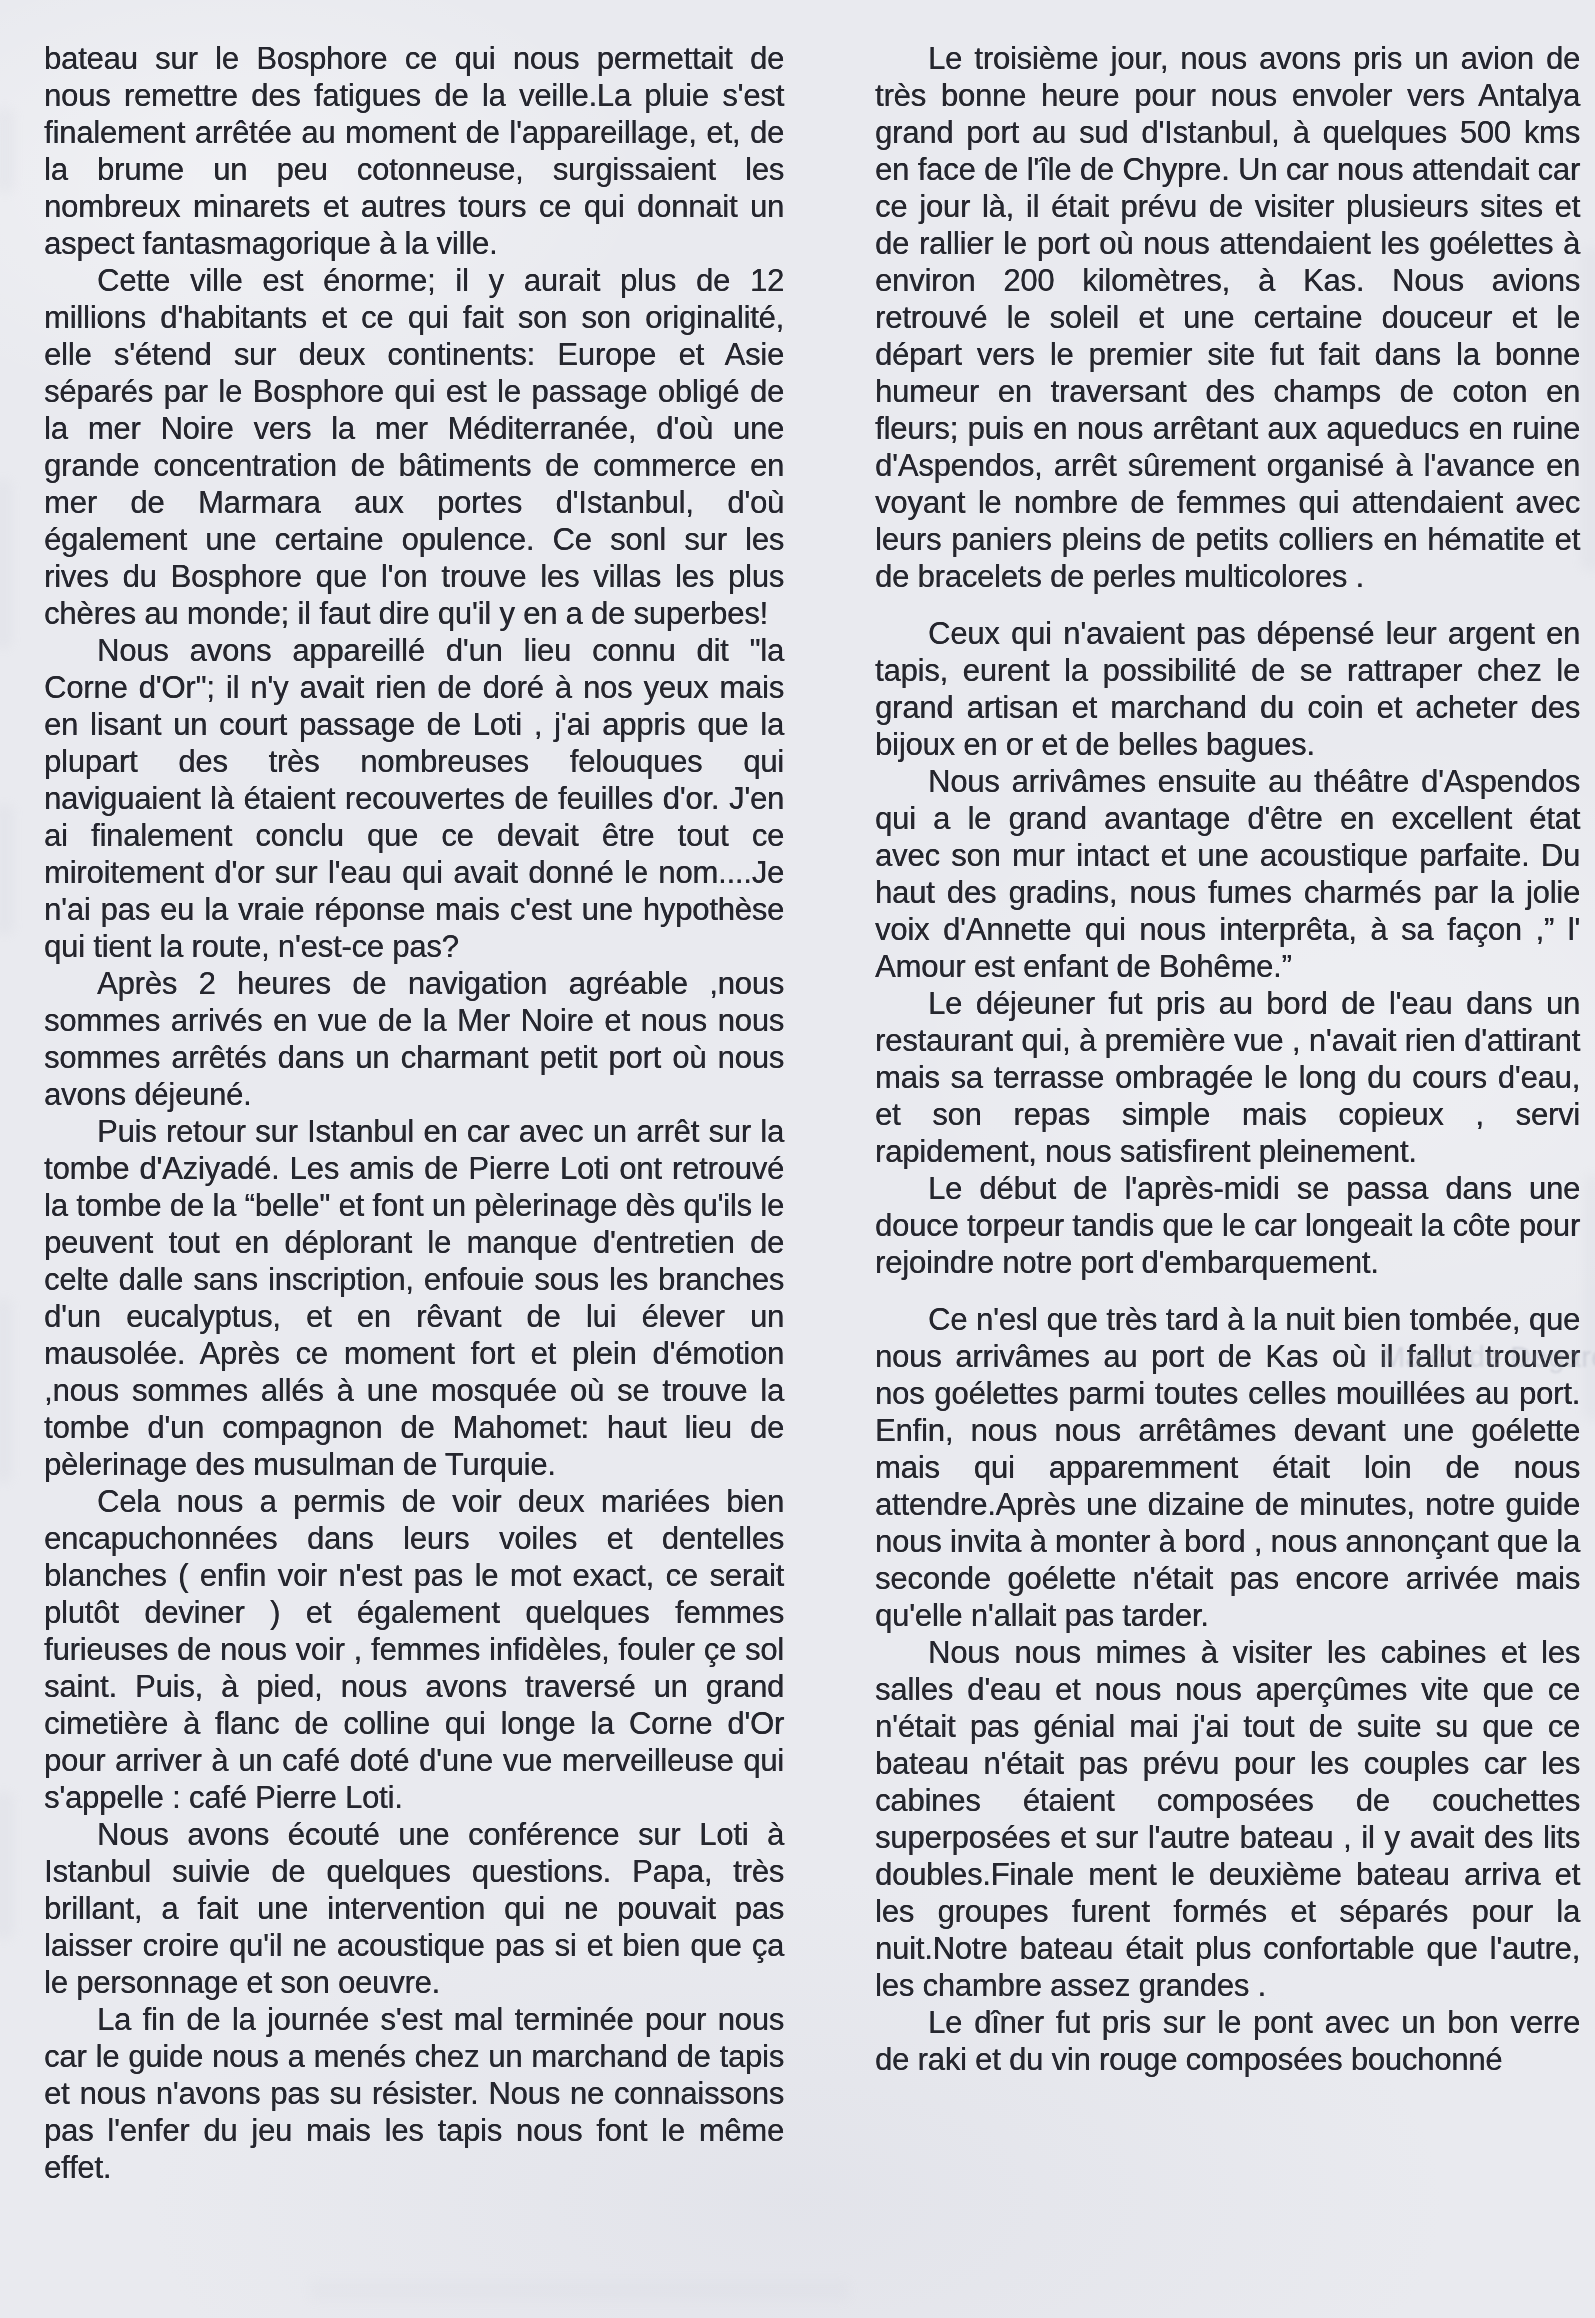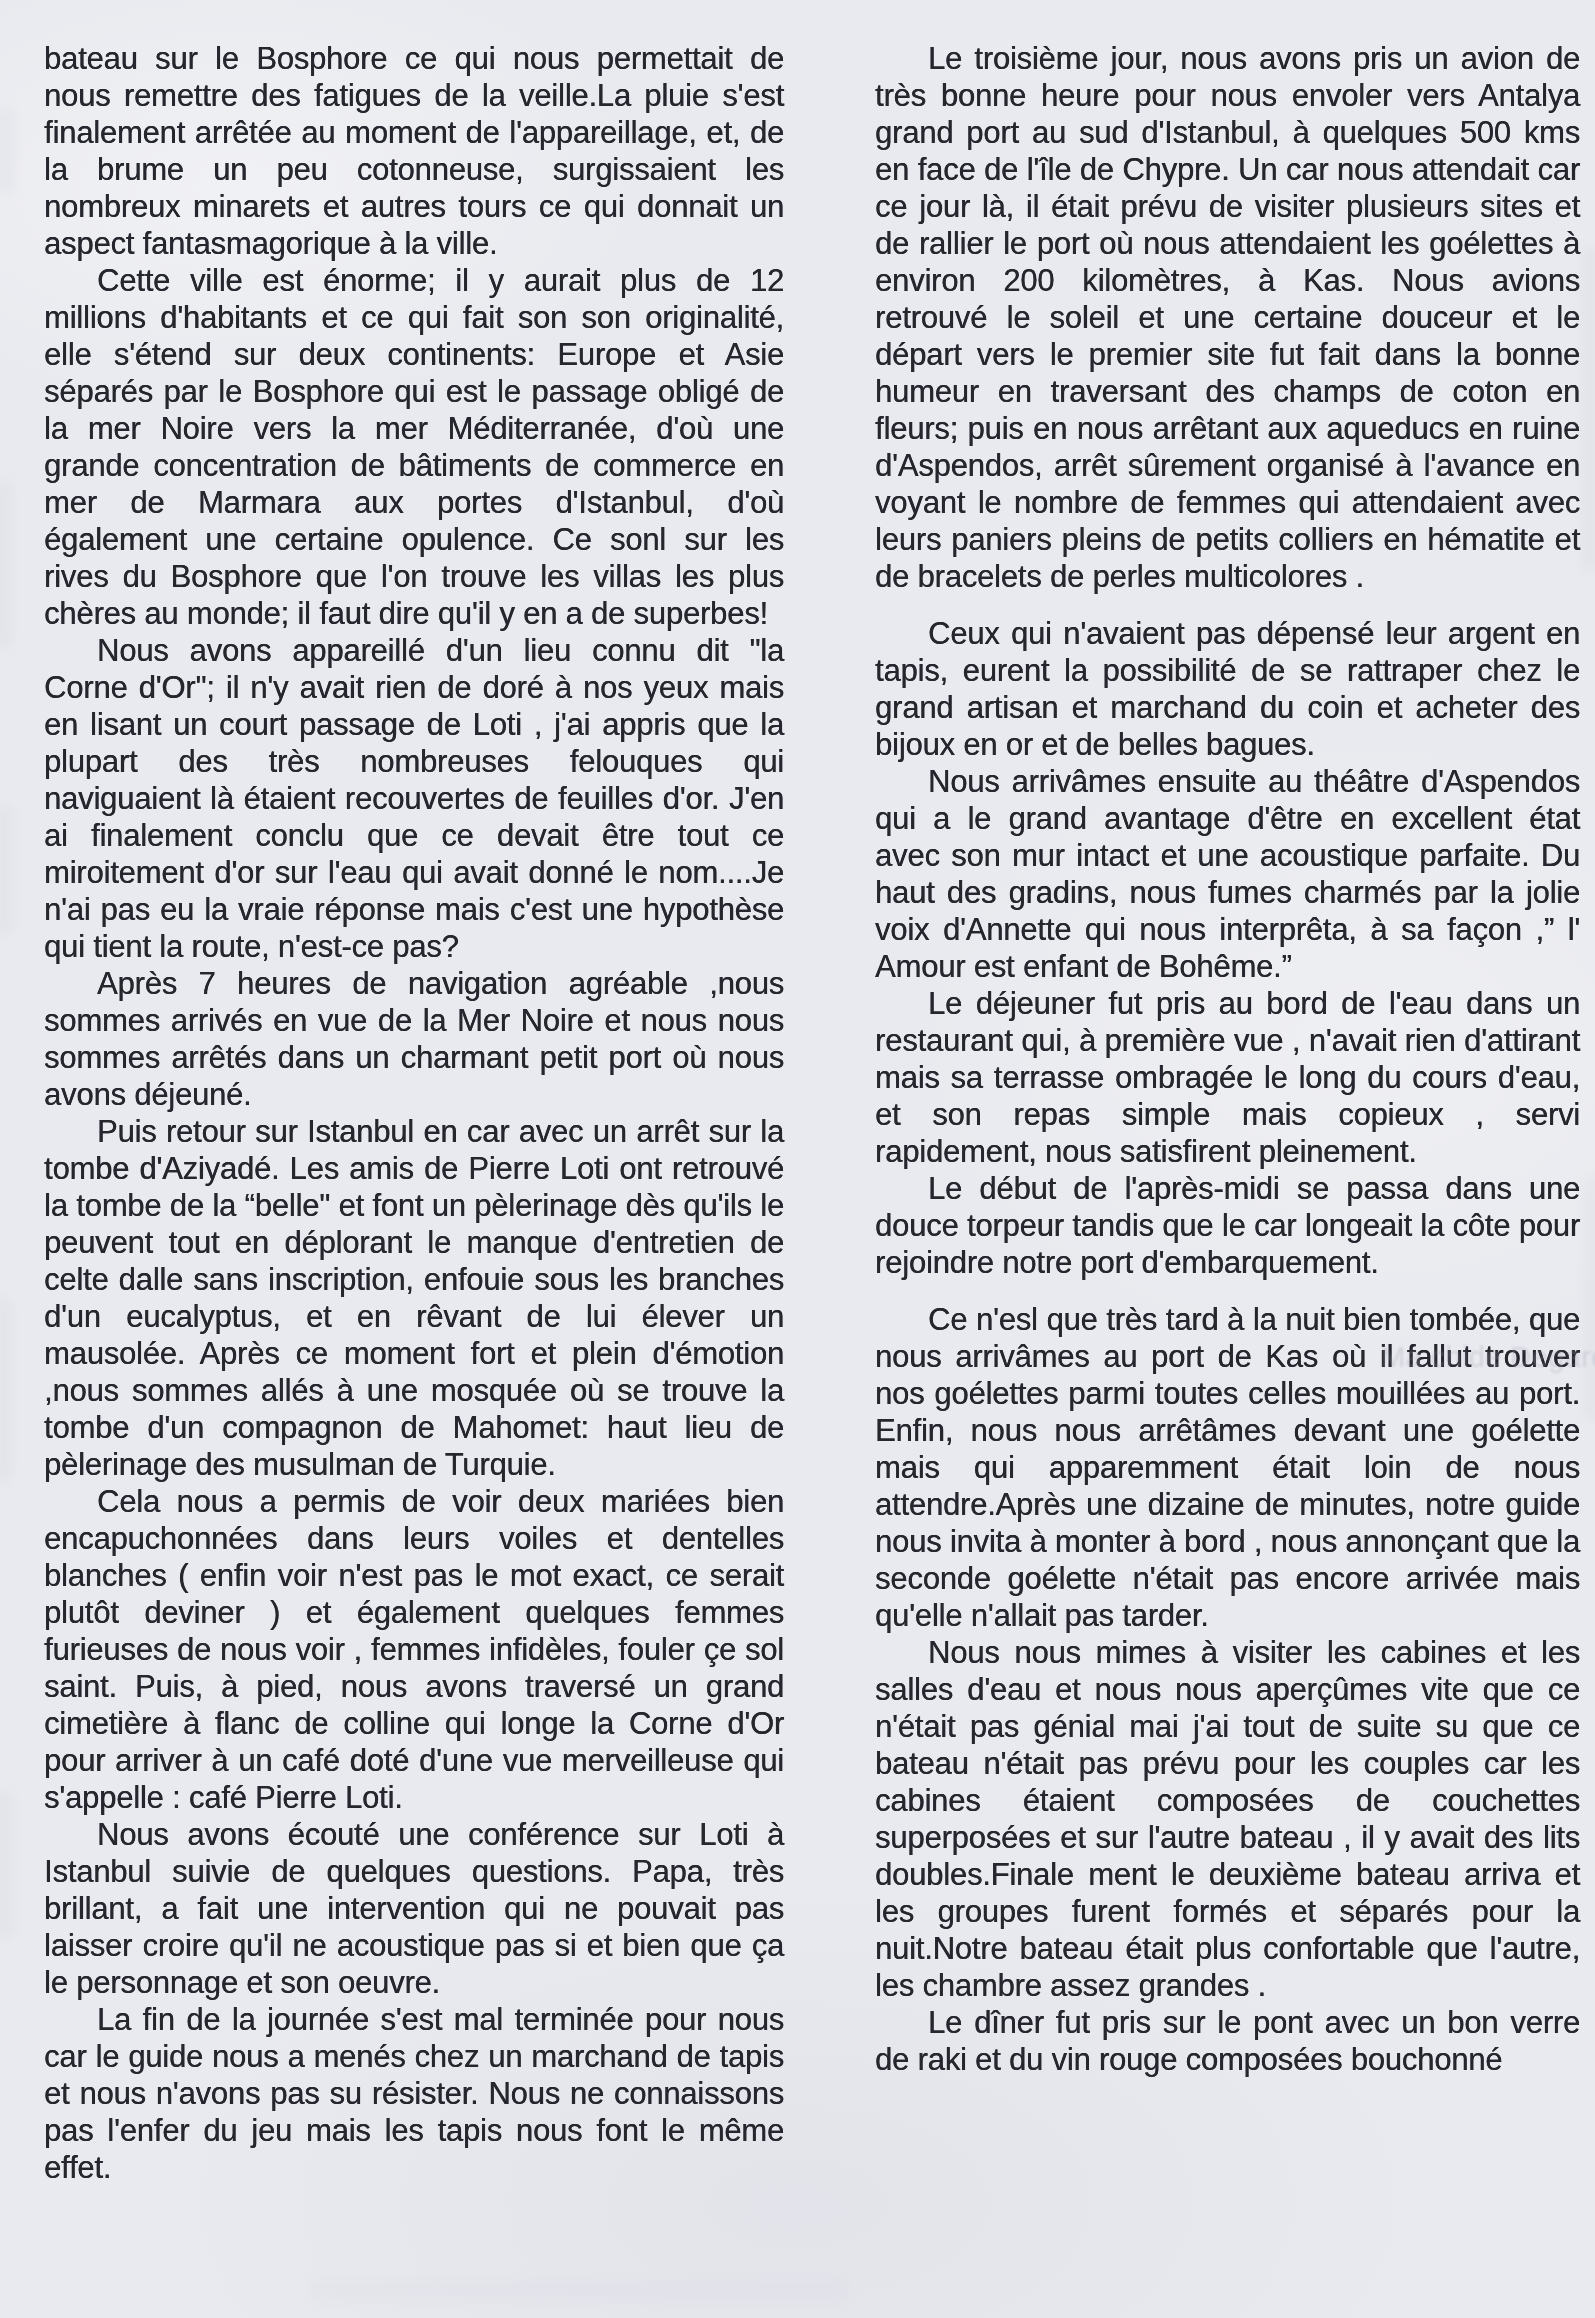--- a/index.html
+++ b/index.html
@@ -68,21 +68,21 @@
   .s7 { left: 1584px; top: 1174px; width: 17px; height: 247px; }
   .s8 { left: 309px;  top: 2279px; width: 541px; height: 23px; opacity: 0.06; }
 </style>
 </head>
 <body>
 
 <div class="col col-left">
     <p class="para">bateau sur le Bosphore ce qui nous permettait de nous remettre des fatigues de la veille.La pluie s'est finalement arrêtée au moment de l'appareillage, et, de la brume un peu cotonneuse, surgissaient les nombreux minarets et autres tours ce qui donnait un aspect fantasmagorique à la ville.</p>
     <p class="para indent">Cette ville est énorme; il y aurait plus de 12 millions d'habitants  et ce qui fait son son originalité, elle s'étend sur deux continents: Europe et Asie séparés par le Bosphore qui est le passage obligé de la mer Noire vers la mer Méditerranée, d'où une grande concentration de bâtiments de commerce en mer de Marmara aux portes d'Istanbul, d'où également une certaine opulence. Ce sonl sur les rives du Bosphore que l'on trouve les villas les plus chères au monde; il faut dire qu'il y en a de superbes!</p>
     <p class="para indent">Nous avons appareillé d'un lieu connu dit "la Corne d'Or"; il n'y avait rien de doré à nos yeux mais en lisant un court passage de Loti , j'ai appris que la plupart des très nombreuses felouques  qui naviguaient là étaient recouvertes de feuilles d'or. J'en ai finalement conclu que ce devait être tout ce miroitement d'or sur l'eau qui avait donné le nom....Je n'ai pas eu la vraie réponse mais c'est  une hypothèse qui tient la route, n'est-ce pas?</p>
-    <p class="para indent">Après 7 heures de navigation agréable ,nous sommes arrivés en vue de la Mer Noire et  nous nous sommes arrêtés dans  un  charmant petit port  où nous  avons déjeuné.</p>
+    <p class="para indent">Après 2 heures de navigation agréable ,nous sommes arrivés en vue de la Mer Noire et  nous nous sommes arrêtés dans  un  charmant petit port  où nous  avons déjeuné.</p>
     <p class="para indent">Puis  retour sur  Istanbul en car avec un arrêt sur la tombe d'Aziyadé. Les amis de Pierre Loti ont retrouvé  la  tombe de la “belle" et font un pèlerinage dès qu'ils le peuvent tout en déplorant le manque d'entretien de celte dalle sans inscription, enfouie sous les branches d'un eucalyptus, et en rêvant de lui élever un mausolée. Après ce moment fort et plein d'émotion ,nous sommes allés à une mosquée où  se  trouve  la  tombe  d'un  compagnon  de Mahomet: haut lieu de pèlerinage des musulman de Turquie.</p>
     <p class="para indent">Cela nous a permis de voir deux mariées bien encapuchonnées dans leurs voiles et dentelles blanches ( enfin voir n'est pas le mot exact, ce serait plutôt deviner ) et également quelques femmes furieuses de nous voir , femmes infidèles, fouler çe sol saint. Puis, à pied, nous avons traversé un grand cimetière à flanc de  colline qui longe la Corne d'Or pour arriver à un café doté d'une   vue merveilleuse qui s'appelle : café  Pierre Loti.</p>
     <p class="para indent">Nous avons écouté une conférence sur Loti à Istanbul suivie de quelques questions. Papa, très brillant, a fait une intervention qui ne pouvait pas laisser croire qu'il ne acoustique pas si  et bien que ça le personnage et son oeuvre.</p>
     <p class="para indent">La fin de la journée s'est mal terminée pour nous car le guide nous  a menés chez un marchand de tapis et nous n'avons pas su résister. Nous ne connaissons pas  l'enfer du jeu mais les tapis nous font le même effet.</p>
   </div>
 
 <div class="col col-right">
     <p class="para indent">Le troisième  jour, nous avons pris un avion de très bonne heure pour nous envoler vers Antalya grand port au sud d'Istanbul, à quelques 500 kms en face de l'île de Chypre. Un  car nous attendait car ce jour là, il était prévu de visiter plusieurs sites et de rallier le port où nous attendaient  les goélettes à environ 200 kilomètres, à Kas. Nous avions retrouvé le soleil  et une certaine douceur et le départ vers le premier site   fut  fait  dans  la  bonne humeur en traversant des champs de coton en fleurs; puis en nous arrêtant aux aqueducs en ruine d'Aspendos, arrêt sûrement organisé à l'avance en voyant le nombre de femmes qui attendaient avec leurs paniers pleins de petits colliers en hématite et  de bracelets de perles multicolores .</p>
     <p class="para indent gap">Ceux qui n'avaient pas dépensé leur argent en tapis, eurent  la possibilité de se rattraper chez le grand artisan et marchand  du coin et acheter des bijoux en or et de belles bagues.</p>
     <p class="para indent">Nous  arrivâmes  ensuite  au  théâtre d'Aspendos  qui a le grand avantage d'être  en excellent état avec son mur intact et une acoustique parfaite. Du haut des gradins, nous fumes charmés par la jolie voix d'Annette qui nous interprêta, à sa façon ,” l' Amour est enfant de Bohême.”</p>

